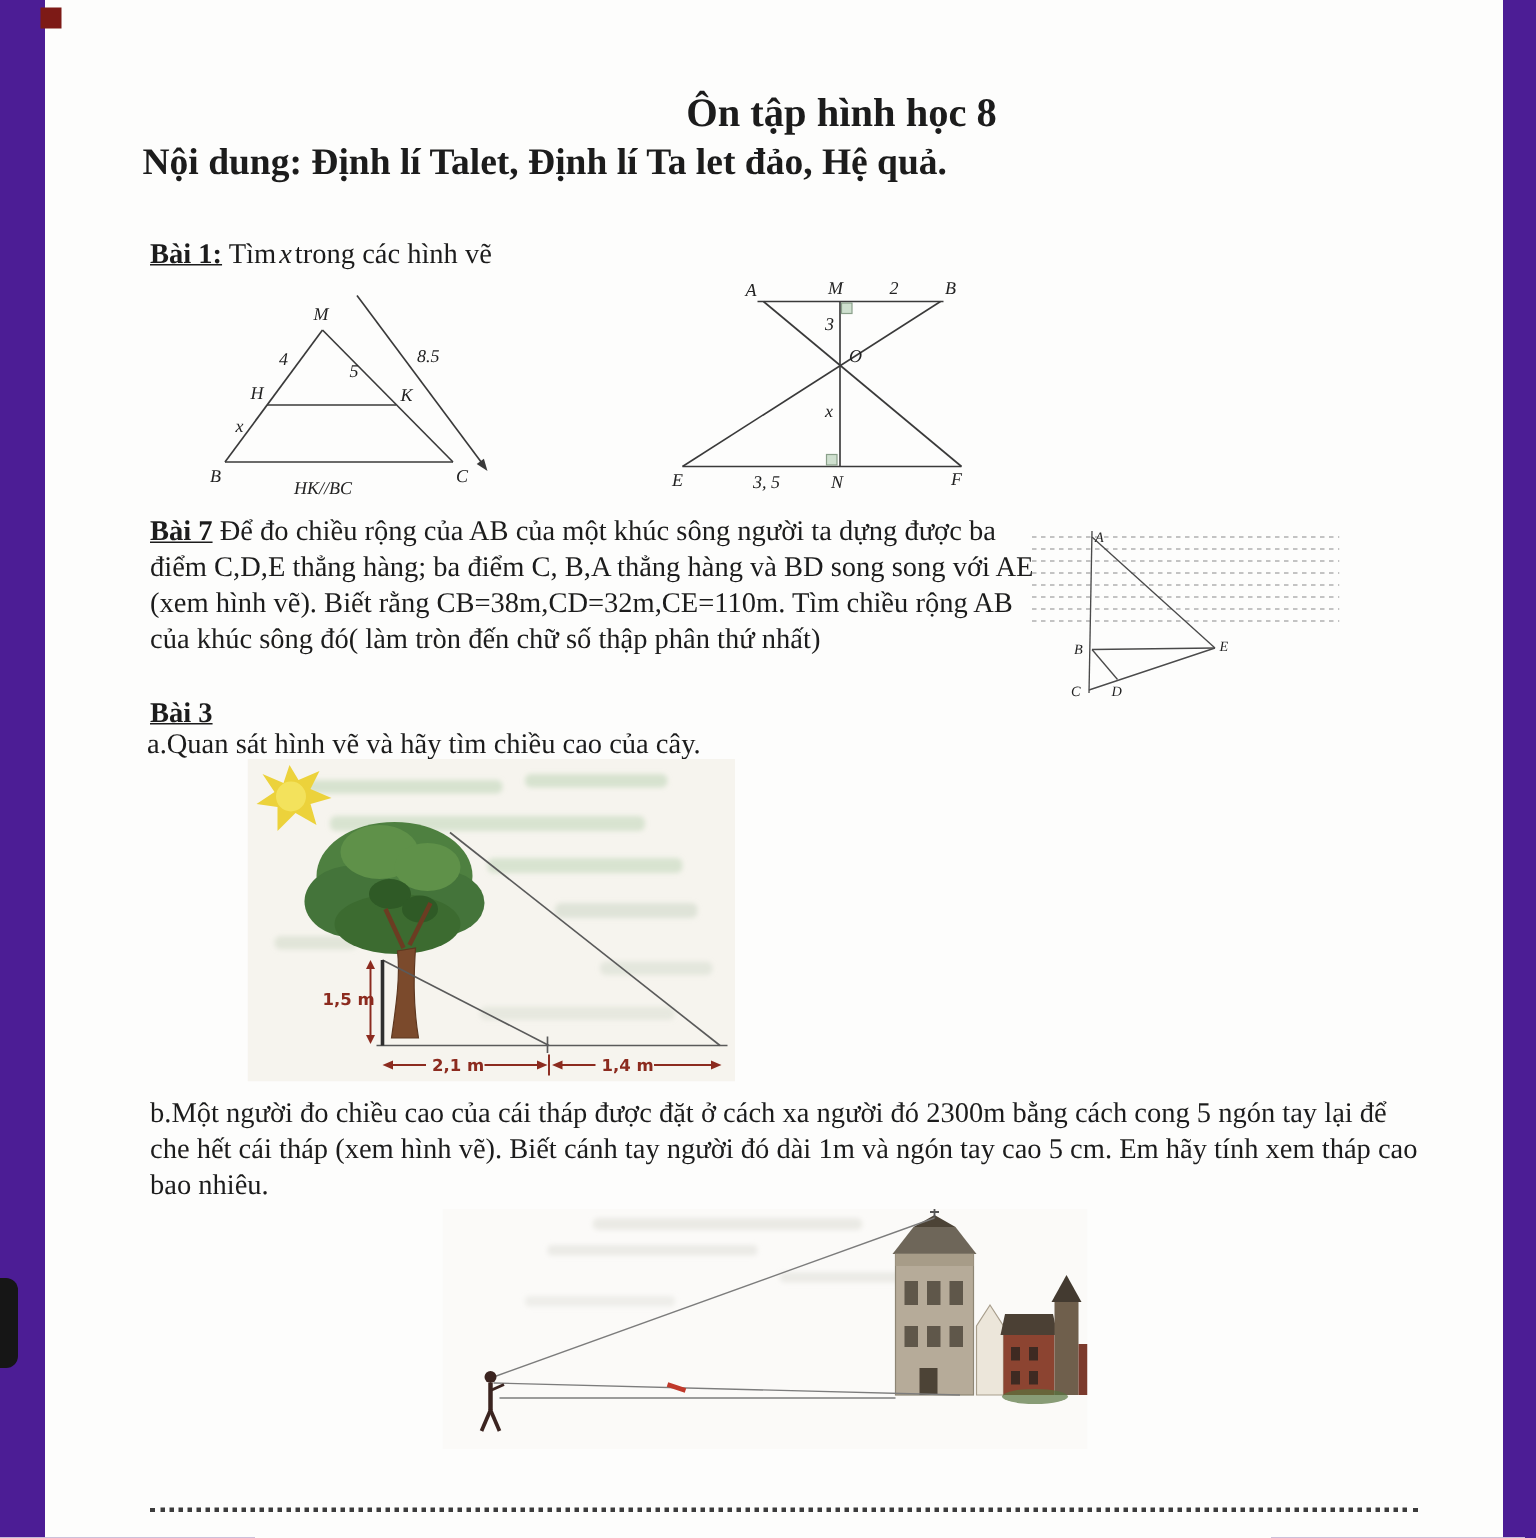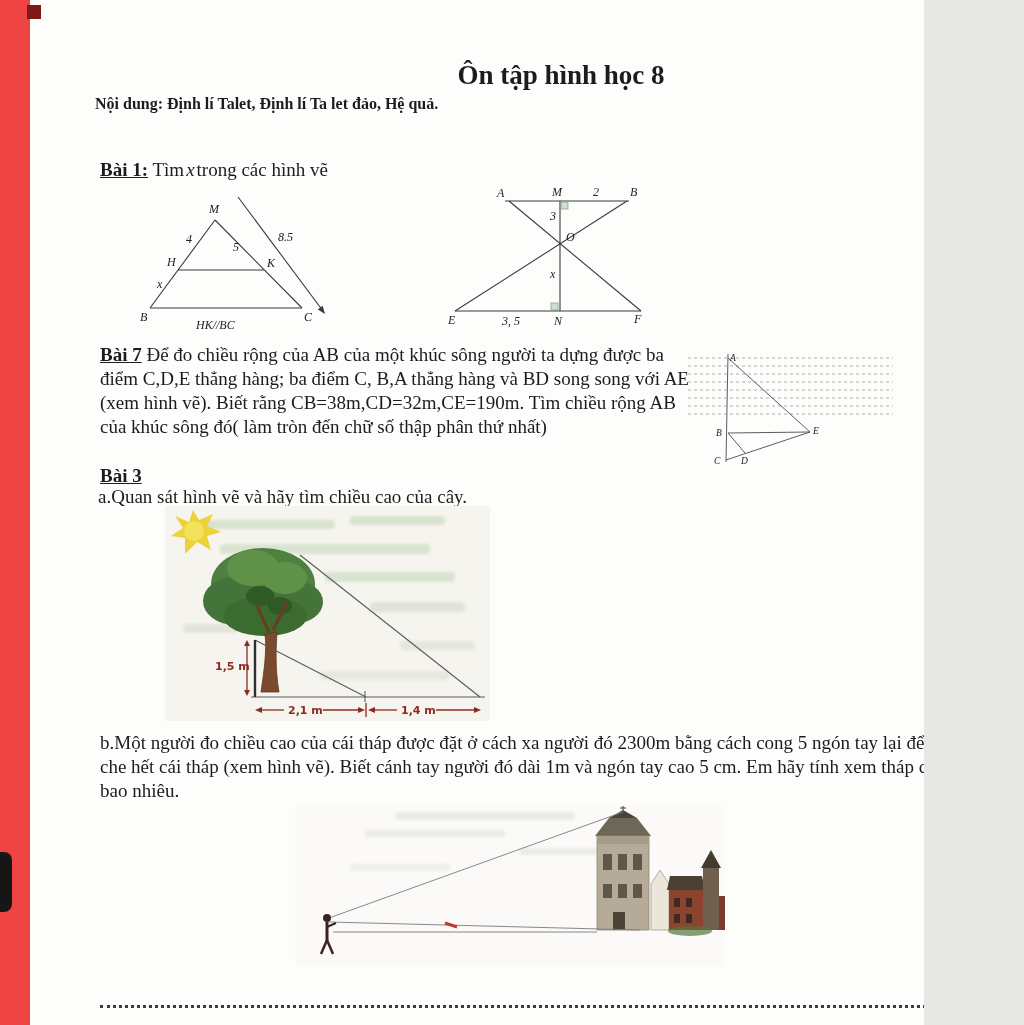--- a/index.html
+++ b/index.html
@@ -1,22 +1,22 @@
 <!DOCTYPE html>
 <html><head>
 <meta charset="utf-8">
 <style>
   * { margin:0; padding:0; box-sizing:border-box; }
   html,body { background:#e7e7e5; }
   body { font-family:"Liberation Serif","DejaVu Serif",serif; color:#1c1c1c; }
-  .frame { position:relative; width:924px; height:1025px; background:#ef4444; overflow:hidden;padding-left:36px; }
+  .frame { position:relative; width:1024px; height:1025px; background:#4c1d95; overflow:hidden;padding-left:36px; }
   .page { position:absolute; left:30px; top:0; width:972px; height:1025px; background:#fdfdfc; }
   .abs { position:absolute; }
   .title { font-size:27px; font-weight:bold; text-align:center; left:90px; right:0; top:60px; position:absolute; }
-  .subtitle { font-size:16px; font-weight:bold; left:65px; top:95px; position:absolute; white-space:nowrap; }
+  .subtitle { font-size:25px; font-weight:bold; left:65px; top:95px; position:absolute; white-space:nowrap; }
   .blabel { font-weight:bold; text-decoration:underline; }
   .bodytext { font-size:19px; line-height:24px; }
   .var { font-style:italic; padding:0 2px; }
   .fig { position:absolute; }
   svg text { font-family:"Liberation Serif","DejaVu Serif",serif; font-style:italic; fill:#222; }
   svg text.meas { font-family:"DejaVu Sans","Liberation Sans",sans-serif; font-style:normal; font-weight:bold; fill:#8c2b1f; }
   .t12 { font-size:12px; }
   .t11 { font-size:11px; }
   .t9  { font-size:9.5px; }
   .dotted-rule { position:absolute; left:70px; top:1000px; width:845px; height:8px; border-bottom:3px dotted #3c3c3c; }
@@ -76,21 +76,21 @@
       <text class="t12" x="121" y="56">O</text>
       <text class="t12" x="105" y="93">x</text>
       <text class="t12" x="3" y="139">E</text>
       <text class="t12" x="57" y="140">3, 5</text>
       <text class="t12" x="109" y="140">N</text>
       <text class="t12" x="189" y="138">F</text>
     </svg>
 
     <p class="abs bodytext" style="left:70px; top:343px; width:592px;">
       <span class="blabel">Bài 7</span>
-      <span>Để đo chiều rộng của AB của một khúc sông người ta dựng được ba điểm C,D,E thẳng hàng; ba điểm C, B,A thẳng hàng và BD song song với AE (xem hình vẽ). Biết rằng CB=38m,CD=32m,CE=190m. Tìm chiều rộng AB của khúc sông đó( làm tròn đến chữ số thập phân thứ nhất)</span>
+      <span>Để đo chiều rộng của AB của một khúc sông người ta dựng được ba điểm C,D,E thẳng hàng; ba điểm C, B,A thẳng hàng và BD song song với AE (xem hình vẽ). Biết rằng CB=38m,CD=32m,CE=110m. Tìm chiều rộng AB của khúc sông đó( làm tròn đến chữ số thập phân thứ nhất)</span>
     </p>
 
     <svg class="fig" style="left:658px; top:352px;" width="205" height="118" viewBox="0 0 205 118">
       <g stroke="#8a8a8a" stroke-width="0.7" stroke-dasharray="3 3">
         <line x1="0" y1="6" x2="205" y2="6"></line>
         <line x1="0" y1="14" x2="205" y2="14"></line>
         <line x1="0" y1="22" x2="205" y2="22"></line>
         <line x1="0" y1="30" x2="205" y2="30"></line>
         <line x1="0" y1="38" x2="205" y2="38"></line>
         <line x1="0" y1="46" x2="205" y2="46"></line>

